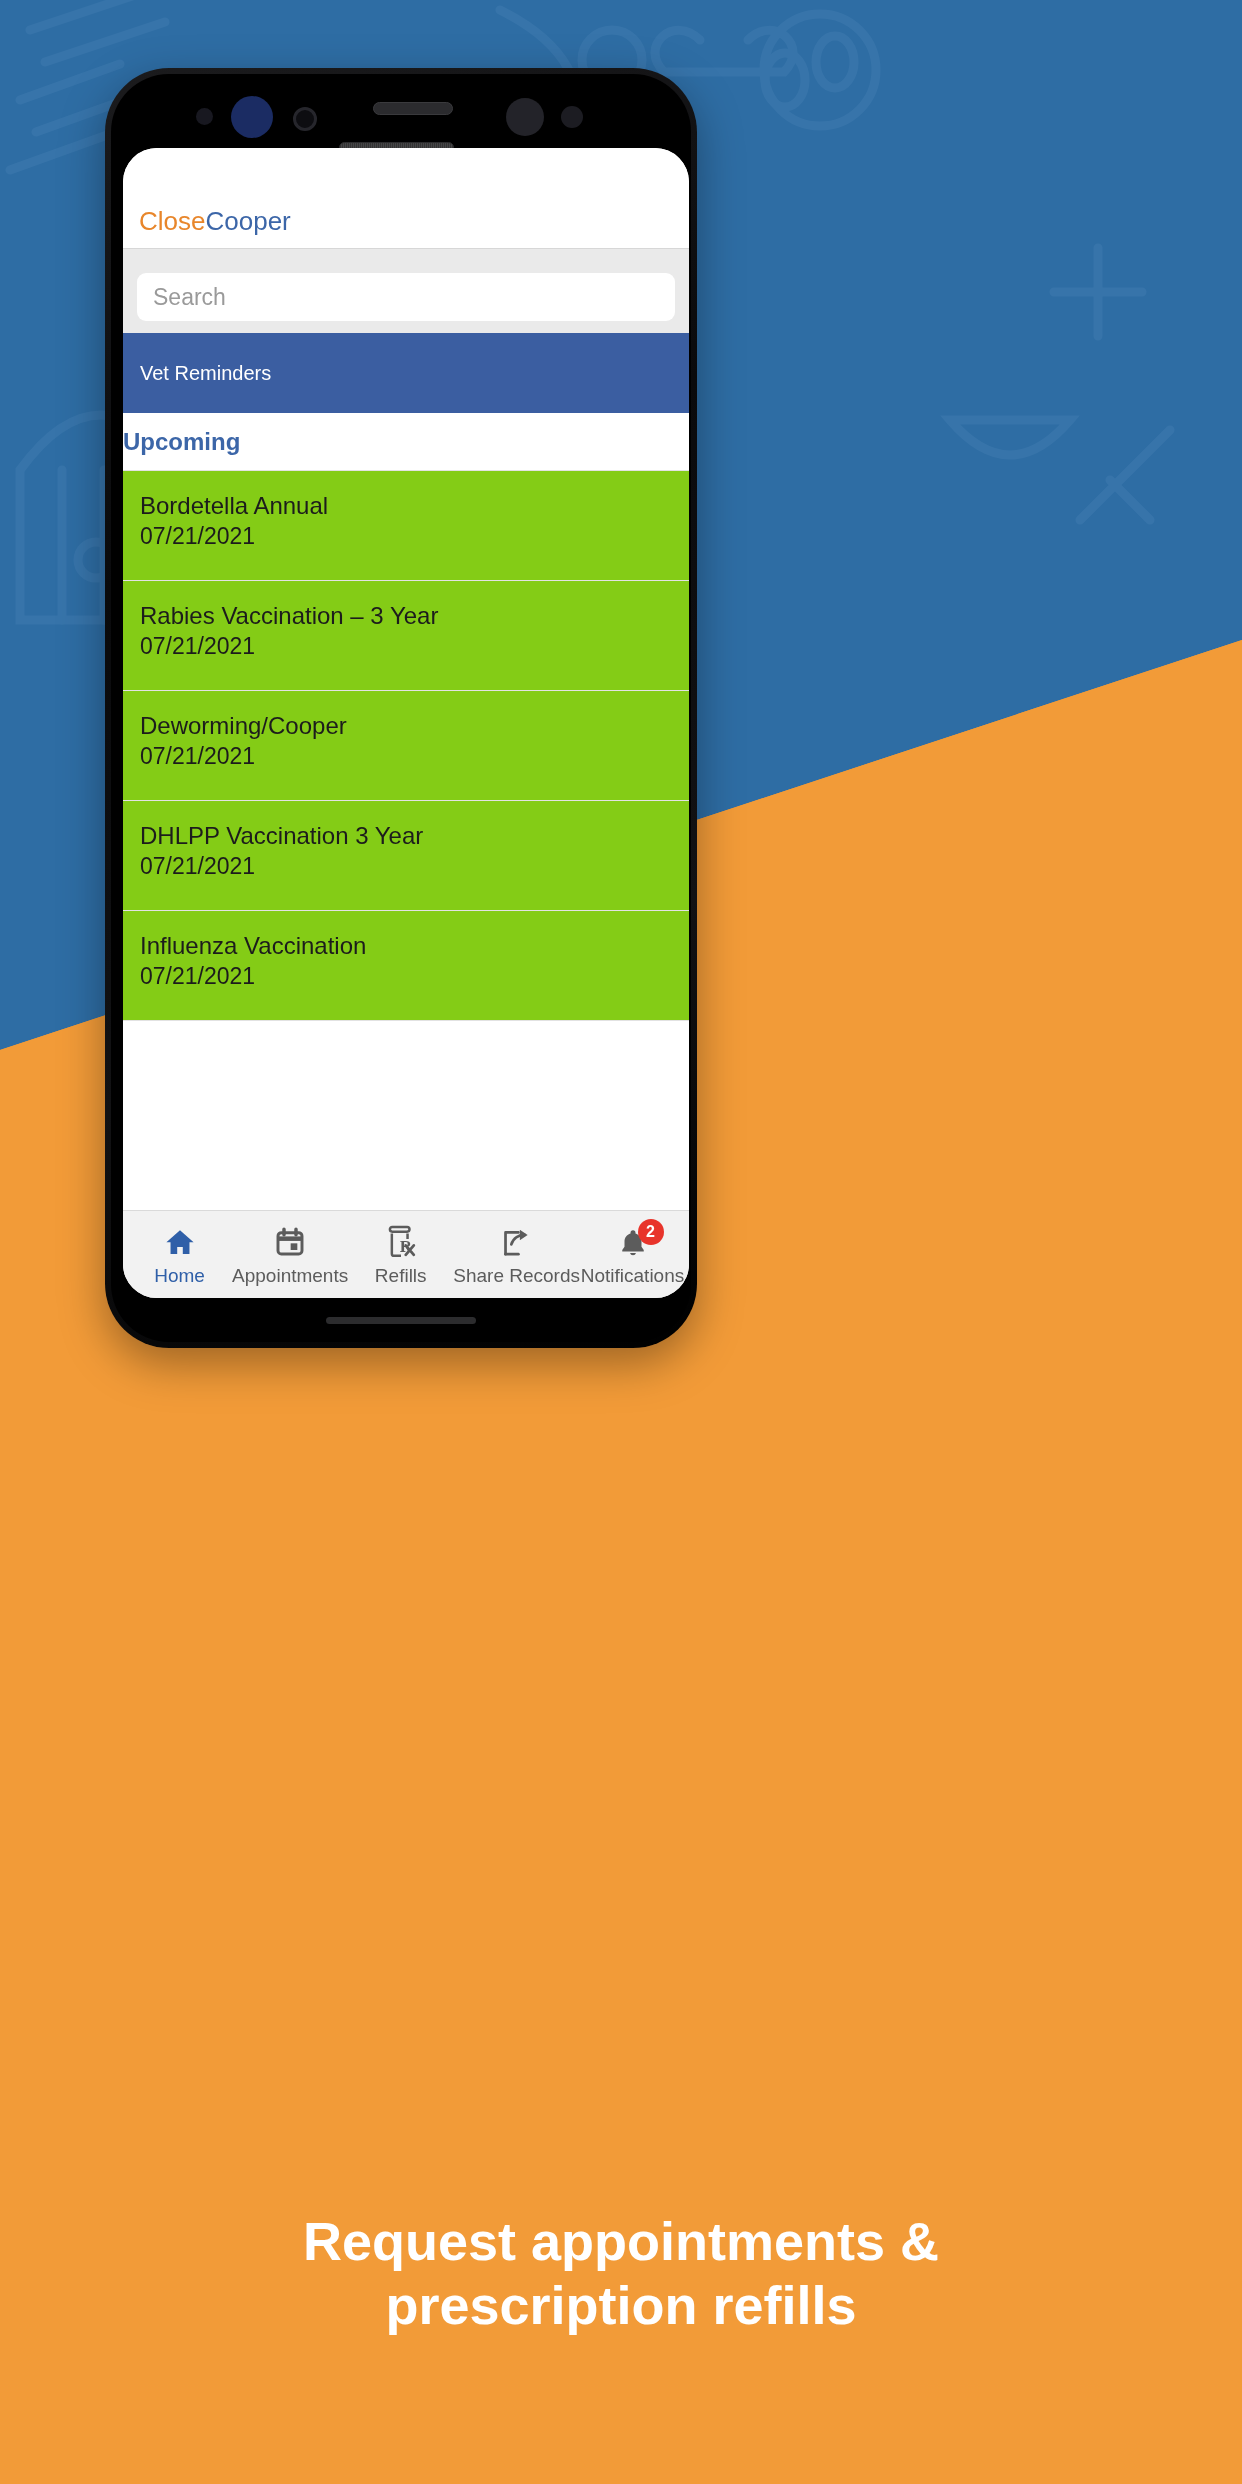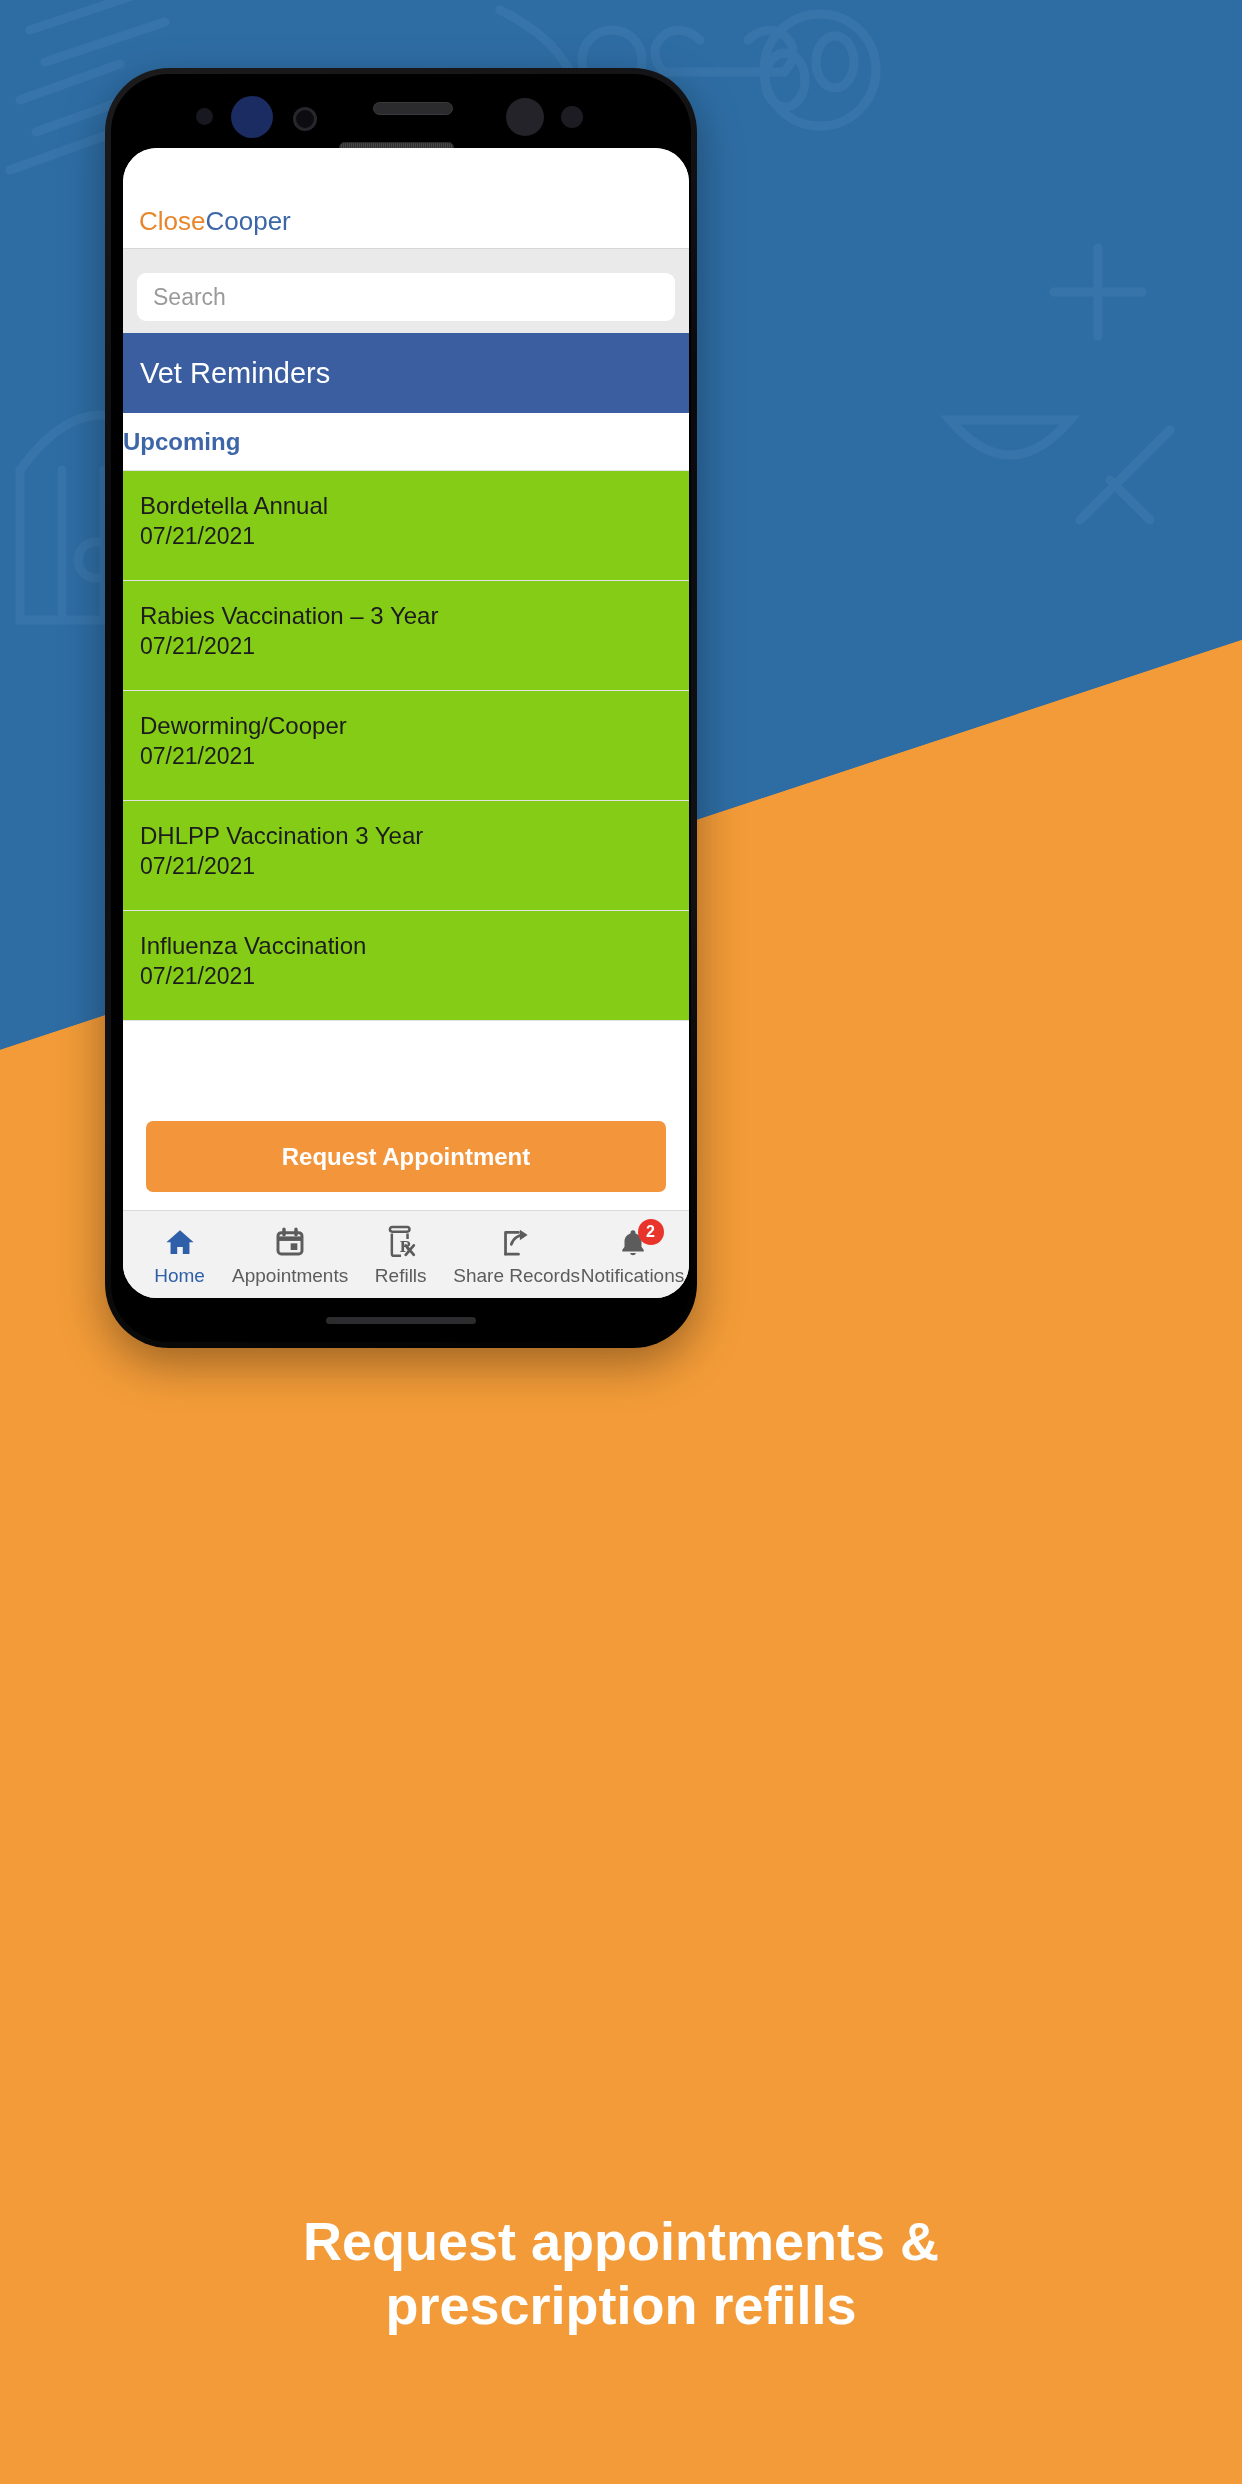--- a/index.html
+++ b/index.html
@@ -90,21 +90,21 @@
     font-family: "Liberation Sans", sans-serif;
   }
   .search-field::placeholder { color: #9a9a9a; }
 
   
   .section-bar {
     background: #3B5EA1;
     height: 80px; flex: 0 0 80px;
     display: flex; align-items: center;
     padding-left: 17px;
-    color: #fff; font-size: 29px;
+    color: #fff; font-size: 20px;
   }
 
   
   .sub-head {
     height: 58px; flex: 0 0 58px;
     display: flex; align-items: center;
     color: #3C66A8; font-size: 24px; font-weight: bold;
     background: #fff;
     border-bottom: 1px solid #e2e2e2;
   }
@@ -263,23 +263,20 @@
         <div class="rem-item">
           <div class="rem-title">DHLPP Vaccination 3 Year</div>
           <div class="rem-date">07/21/2021</div>
         </div>
         <div class="rem-item">
           <div class="rem-title">Influenza Vaccination</div>
           <div class="rem-date">07/21/2021</div>
         </div>
       </div>
 
-      <div class="cta-wrap">
-        <button class="cta-btn">Request Appointment</button>
-      </div>
 
       <div class="tab-bar">
 
         <div class="tab active">
           <span class="tab-ico">
             <svg width="34" height="32" viewBox="0 0 24 24" fill="#2F5FA8">
               <path d="M12 3.2 1.8 12.1h3.1V21h5.0v-5.3h4.2V21h5.0v-8.9h3.1z"></path>
             </svg>
           </span>
           <span class="tab-label">Home</span>

